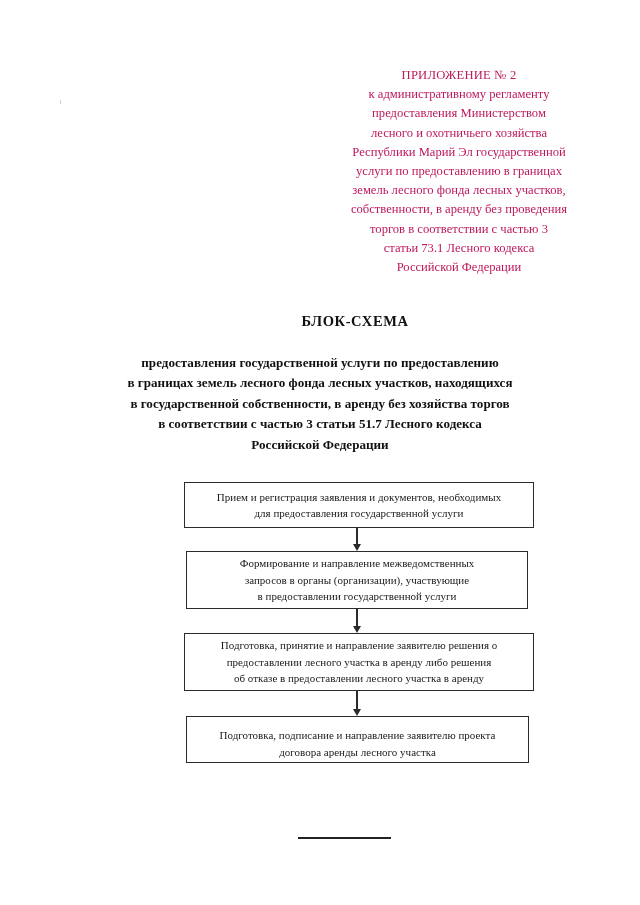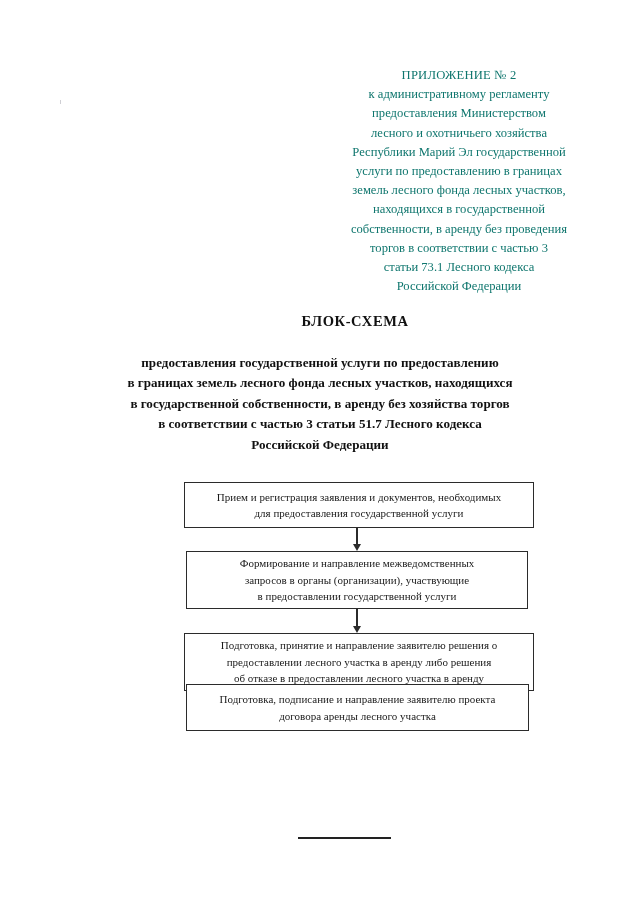--- a/index.html
+++ b/index.html
@@ -19,21 +19,21 @@
 
   
   #header-block {
     position: absolute;
     left: 318px;
     top: 66px;
     width: 282px;
     text-align: center;
     font-size: 12.6px;
     line-height: 19.2px;
-    color: #0f766e;
+    color: #be185d;
   }
   #header-block .hdr-line {
     display: block;
     white-space: nowrap;
   }
   #header-block .hdr-line.first {
     letter-spacing: 0.2px;
   }
 
   
@@ -92,21 +92,21 @@
     padding: 2px 6px;
   }
   .flow-box .box-line {
     display: block;
     white-space: nowrap;
   }
 
   #box-1 { left: 184px; top: 482px; width: 350px; height: 46px; }
   #box-2 { left: 186px; top: 551px; width: 342px; height: 58px; }
   #box-3 { left: 184px; top: 633px; width: 350px; height: 58px; justify-content: center; }
-  #box-4 { left: 186px; top: 684px; width: 343px; height: 47px; }
+  #box-4 { left: 186px; top: 716px; width: 343px; height: 47px; align-items: flex-end; }
 
   
   .flow-arrow {
     position: absolute;
     width: 14px;
     left: 350px;
   }
   .flow-arrow .stem {
     position: absolute;
     left: 6px;
@@ -164,21 +164,20 @@
   <div id="scan-speck"></div>
 
   <div id="header-block">
     <span class="hdr-line first">ПРИЛОЖЕНИЕ № 2</span>
     <span class="hdr-line">к административному регламенту</span>
     <span class="hdr-line">предоставления Министерством</span>
     <span class="hdr-line">лесного и охотничьего хозяйства</span>
     <span class="hdr-line">Республики Марий Эл государственной</span>
     <span class="hdr-line">услуги по предоставлению в границах</span>
     <span class="hdr-line">земель лесного фонда лесных участков,</span>
-    <span class="hdr-line">находящихся в государственной</span>
     <span class="hdr-line">собственности, в аренду без проведения</span>
     <span class="hdr-line">торгов в соответствии с частью 3</span>
     <span class="hdr-line">статьи 73.1 Лесного кодекса</span>
     <span class="hdr-line">Российской Федерации</span>
   </div>
 
   <div id="doc-title">БЛОК-СХЕМА</div>
 
   <div id="doc-subtitle">
     <span class="sub-line">предоставления государственной услуги по предоставлению</span>

